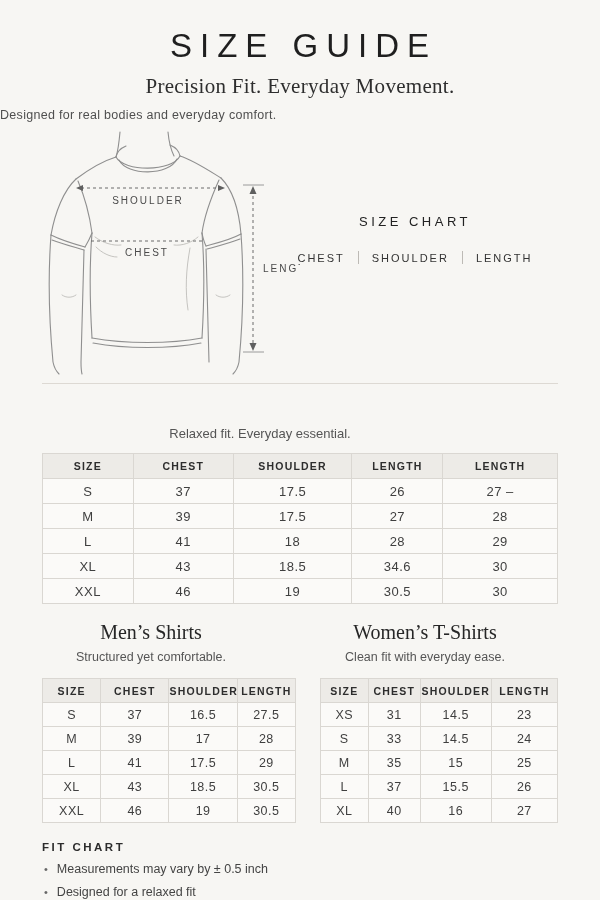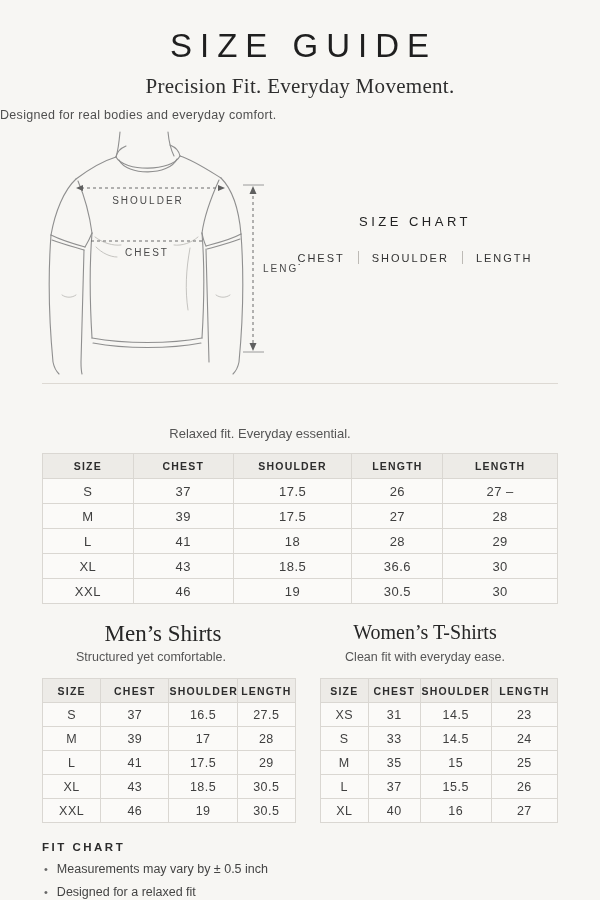--- a/index.html
+++ b/index.html
@@ -22,21 +22,21 @@
   .size-chart-col{font-size:11px;letter-spacing:2px;color:#333;}
   .vsep{width:1px;height:13px;background:#bdbab5;margin:0 13px;}
 
   .divider{position:absolute;left:42px;top:383px;width:516px;height:1px;background:#ddd9d3;}
 
   
   .sec-title{position:absolute;text-align:center;font-family:"Liberation Serif",serif;color:#262626;}
   .sec-sub{position:absolute;text-align:center;font-size:12.5px;color:#555;}
   .t-main-title{top:391px;left:0;width:600px;font-size:23px;}
   .t-main-sub{top:426px;left:0;width:520px;font-size:13px;}
-  .t-left-title{top:621px;left:40px;width:246px;font-size:23px;}
+  .t-left-title{top:621px;left:28px;width:246px;font-size:20px;}
   .t-left-sub{top:650px;left:28px;width:246px;font-size:12.5px;}
   .t-right-title{top:621px;left:302px;width:246px;font-size:20px;}
   .t-right-sub{top:650px;left:302px;width:246px;font-size:12.5px;}
 
   
   table{border-collapse:collapse;table-layout:fixed;background:#fbfaf8;position:absolute;}
   th,td{border:1px solid #dad7d2;text-align:center;padding:0;font-weight:400;}
   th{background:#edebe7;font-size:10.5px;font-weight:700;letter-spacing:1.2px;color:#2d2d2d;height:24px;margin-left:36px;}
   td{font-size:13px;color:#3f3f3f;letter-spacing:.5px;}
   .tbl-main{left:42px;top:453px;width:516px;}
@@ -180,21 +180,21 @@
           <td>L</td>
           <td>41</td>
           <td>18</td>
           <td>28</td>
           <td>29</td>
         </tr>
         <tr>
           <td>XL</td>
           <td>43</td>
           <td>18.5</td>
-          <td>36.6</td>
+          <td>34.6</td>
           <td>30</td>
         </tr>
         <tr>
           <td>XXL</td>
           <td>46</td>
           <td>19</td>
           <td>30.5</td>
           <td>30</td>
         </tr>
       </tbody>

